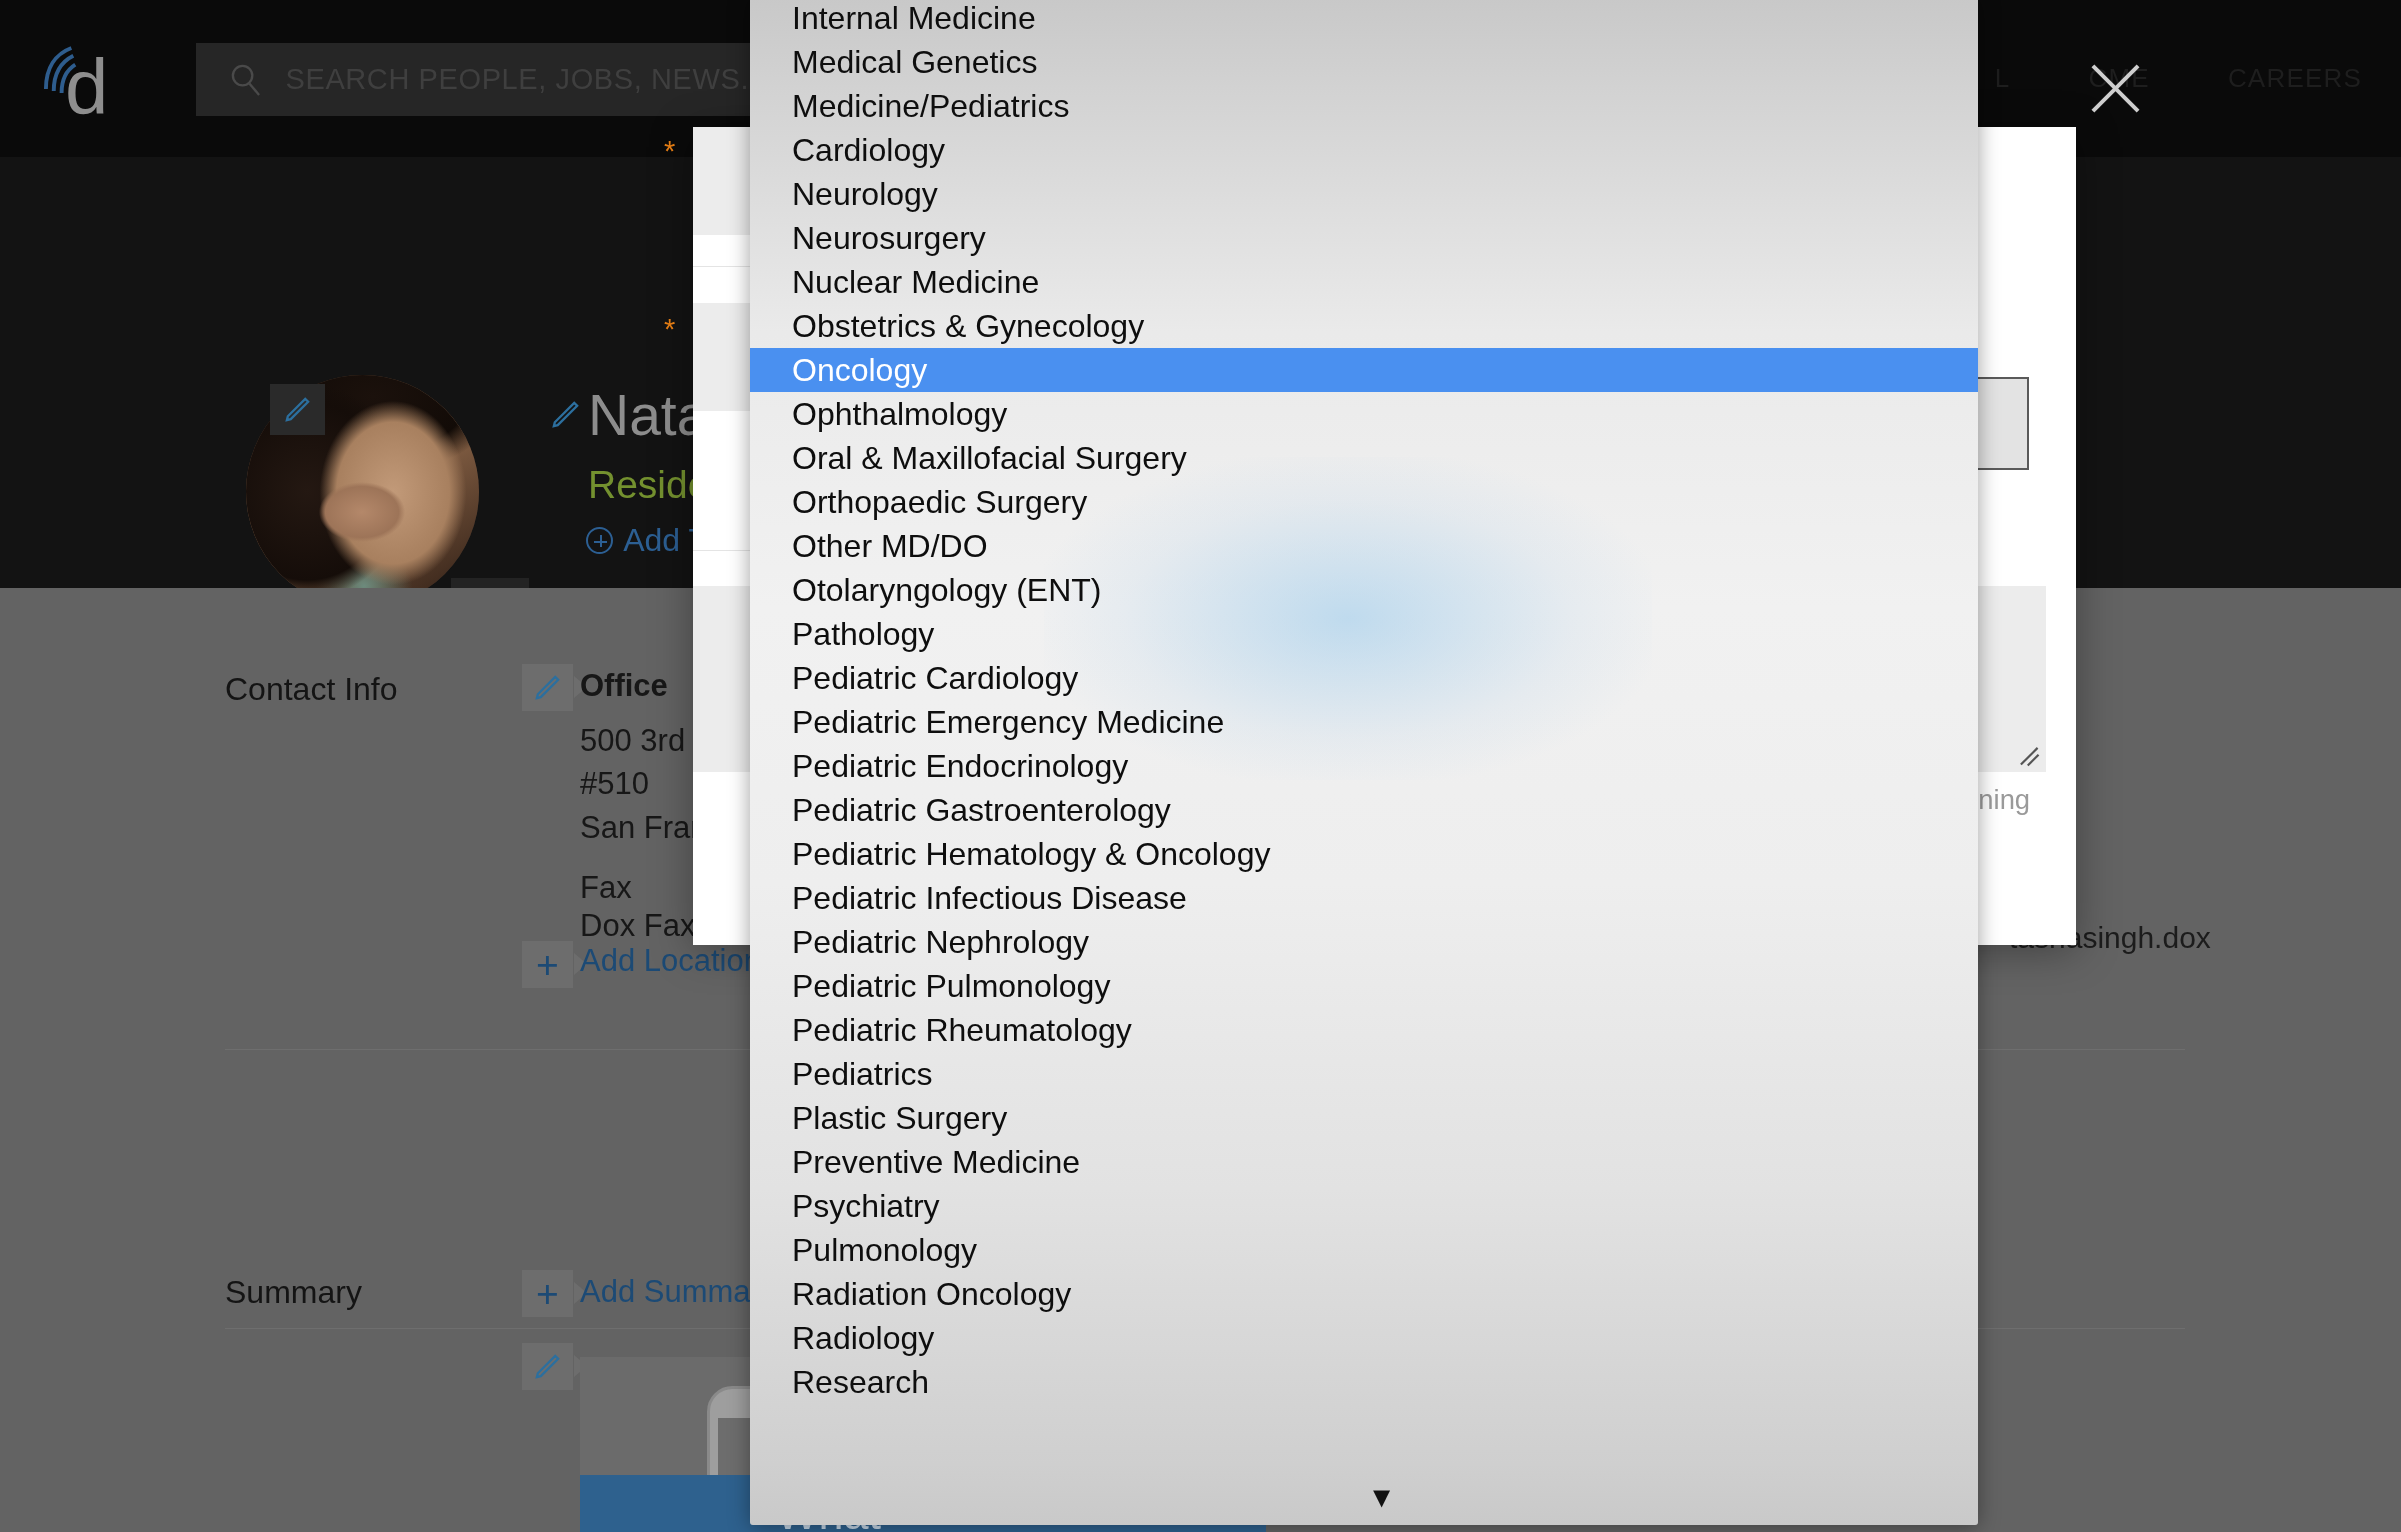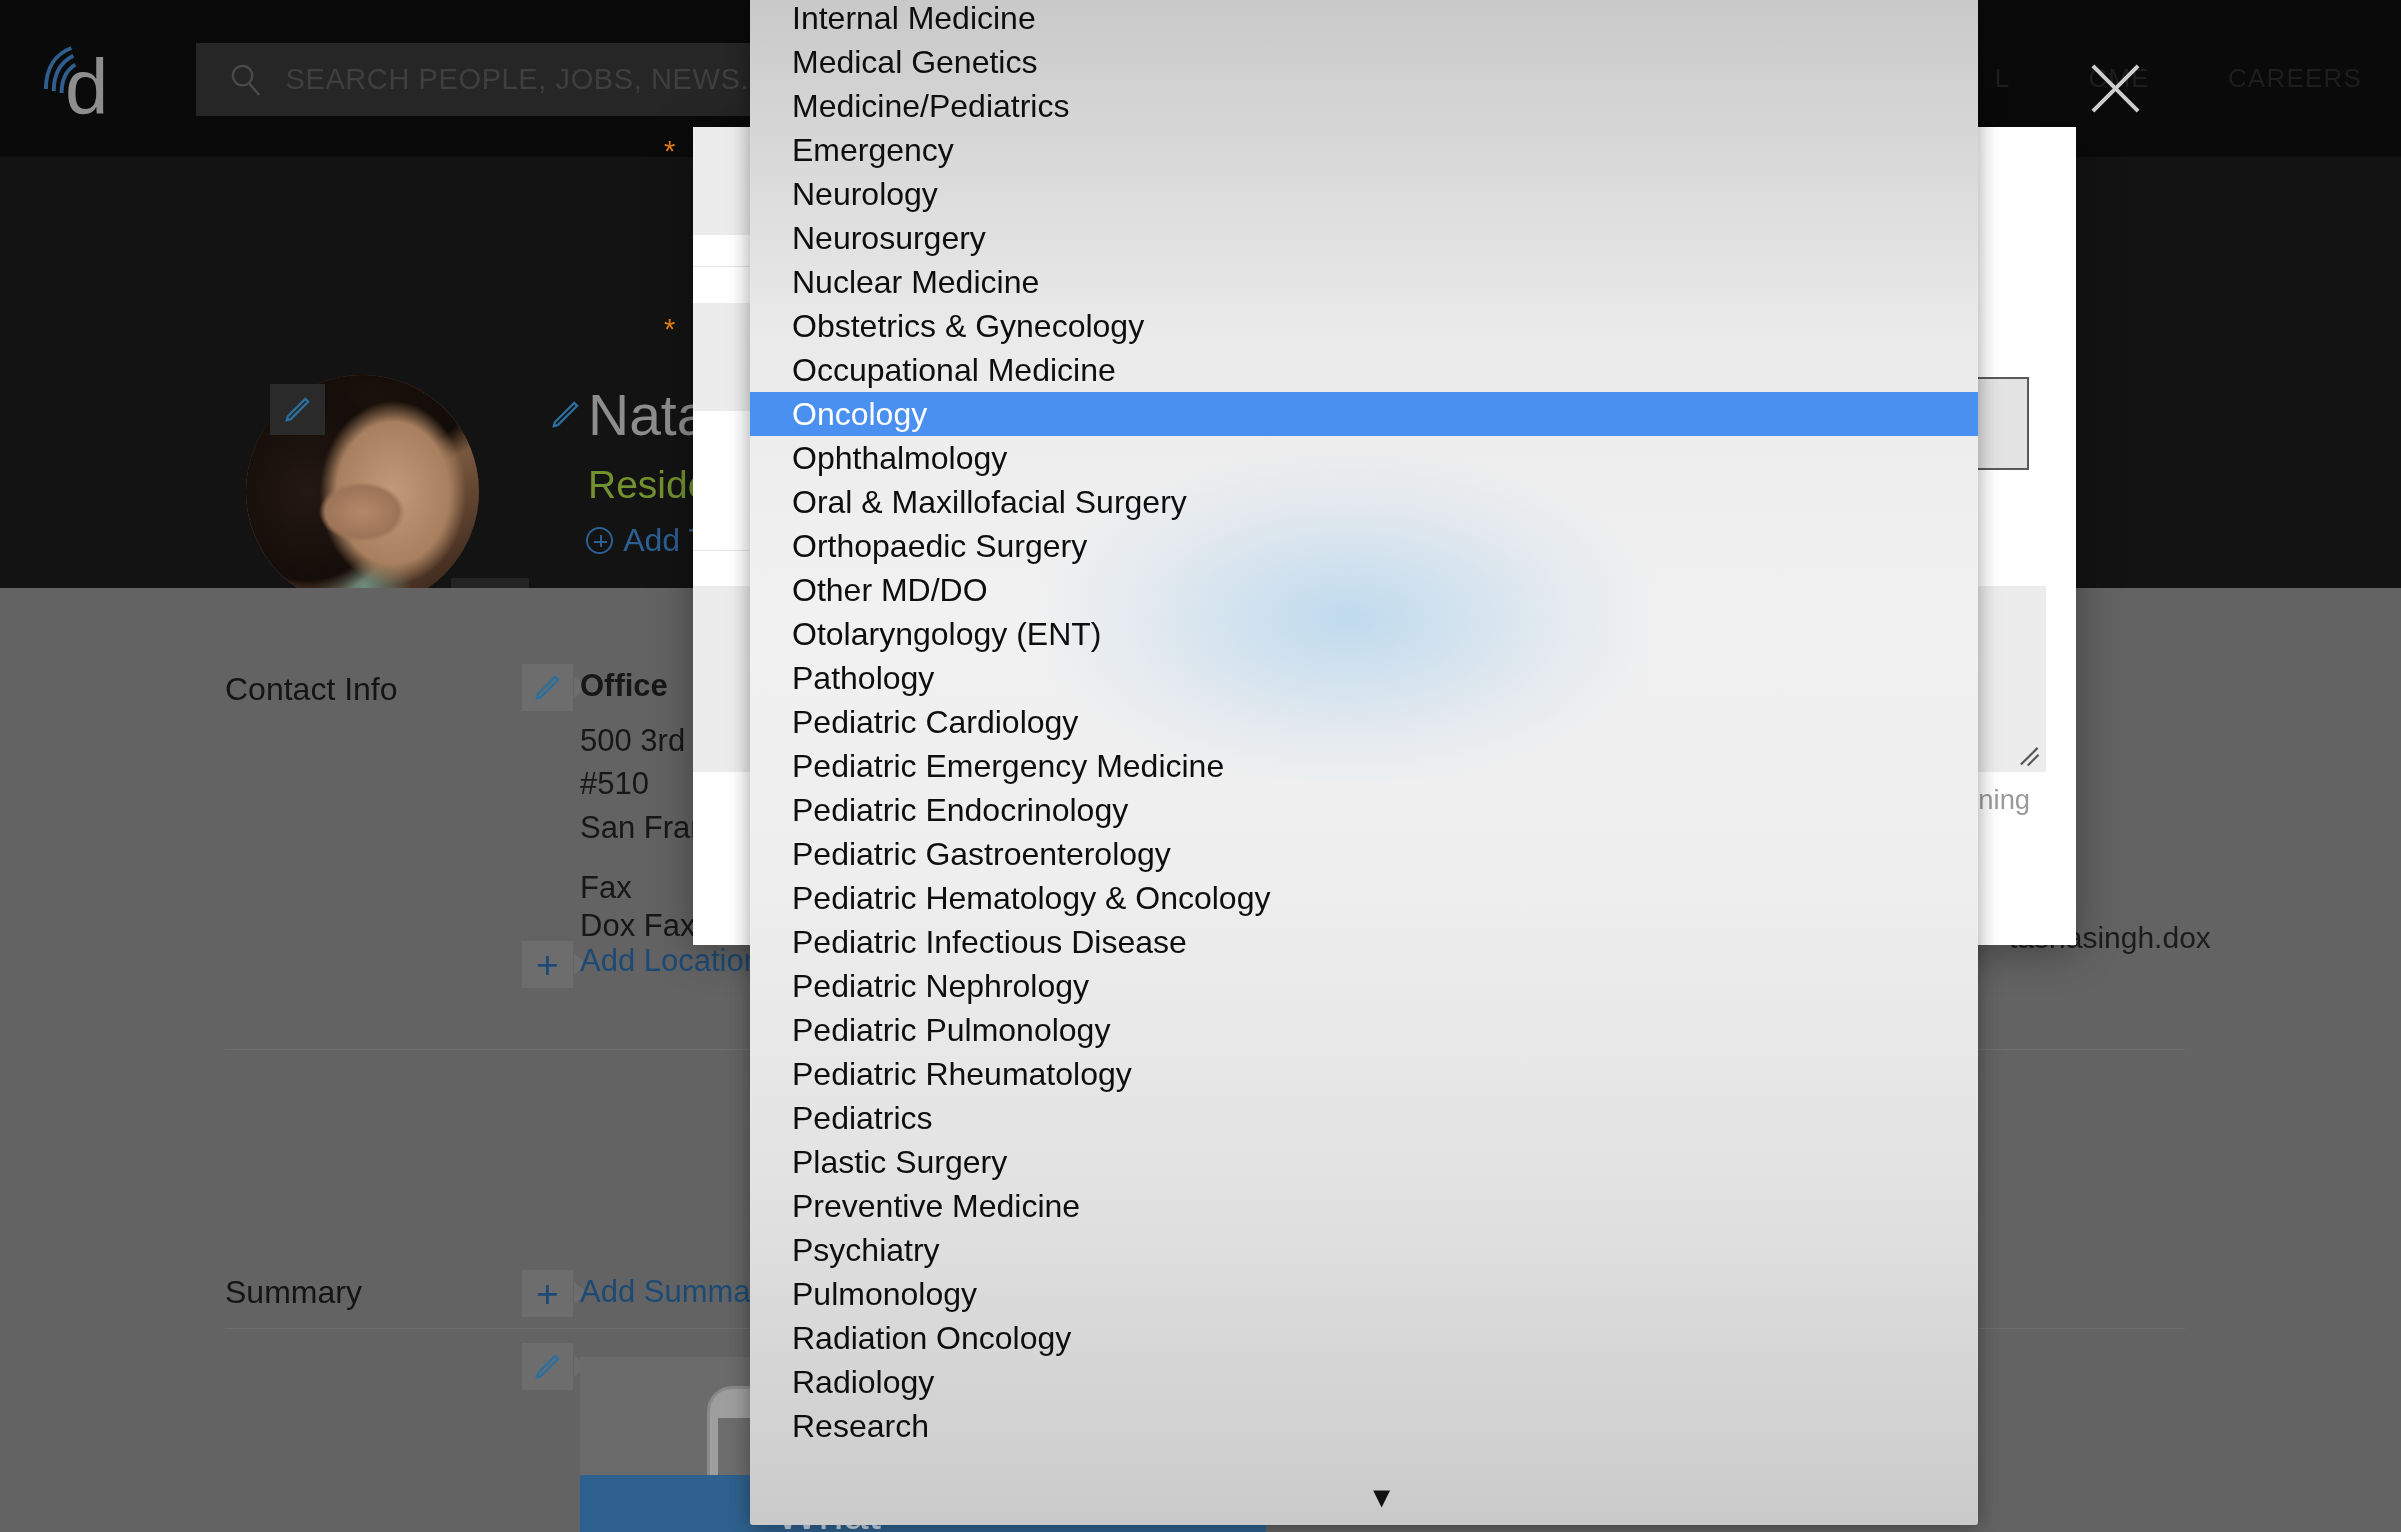--- a/index.html
+++ b/index.html
@@ -273,26 +273,25 @@
 
     <div class="remaining" style="left:1264px; top:657px;">aining</div>
   </div>
 
   <div class="dropdown">
     <div class="dd-glow"></div>
     <div class="dd-list" id="dd-list">
         <div class="dd-item">Internal Medicine</div>
         <div class="dd-item">Medical Genetics</div>
         <div class="dd-item">Medicine/Pediatrics</div>
-        <div class="dd-item">Emergency</div>
+        <div class="dd-item">Cardiology</div>
         <div class="dd-item">Neurology</div>
         <div class="dd-item">Neurosurgery</div>
         <div class="dd-item">Nuclear Medicine</div>
         <div class="dd-item">Obstetrics &amp; Gynecology</div>
-        <div class="dd-item">Occupational Medicine</div>
         <div class="dd-item sel">Oncology</div>
         <div class="dd-item">Ophthalmology</div>
         <div class="dd-item">Oral &amp; Maxillofacial Surgery</div>
         <div class="dd-item">Orthopaedic Surgery</div>
         <div class="dd-item">Other MD/DO</div>
         <div class="dd-item">Otolaryngology (ENT)</div>
         <div class="dd-item">Pathology</div>
         <div class="dd-item">Pediatric Cardiology</div>
         <div class="dd-item">Pediatric Emergency Medicine</div>
         <div class="dd-item">Pediatric Endocrinology</div>

